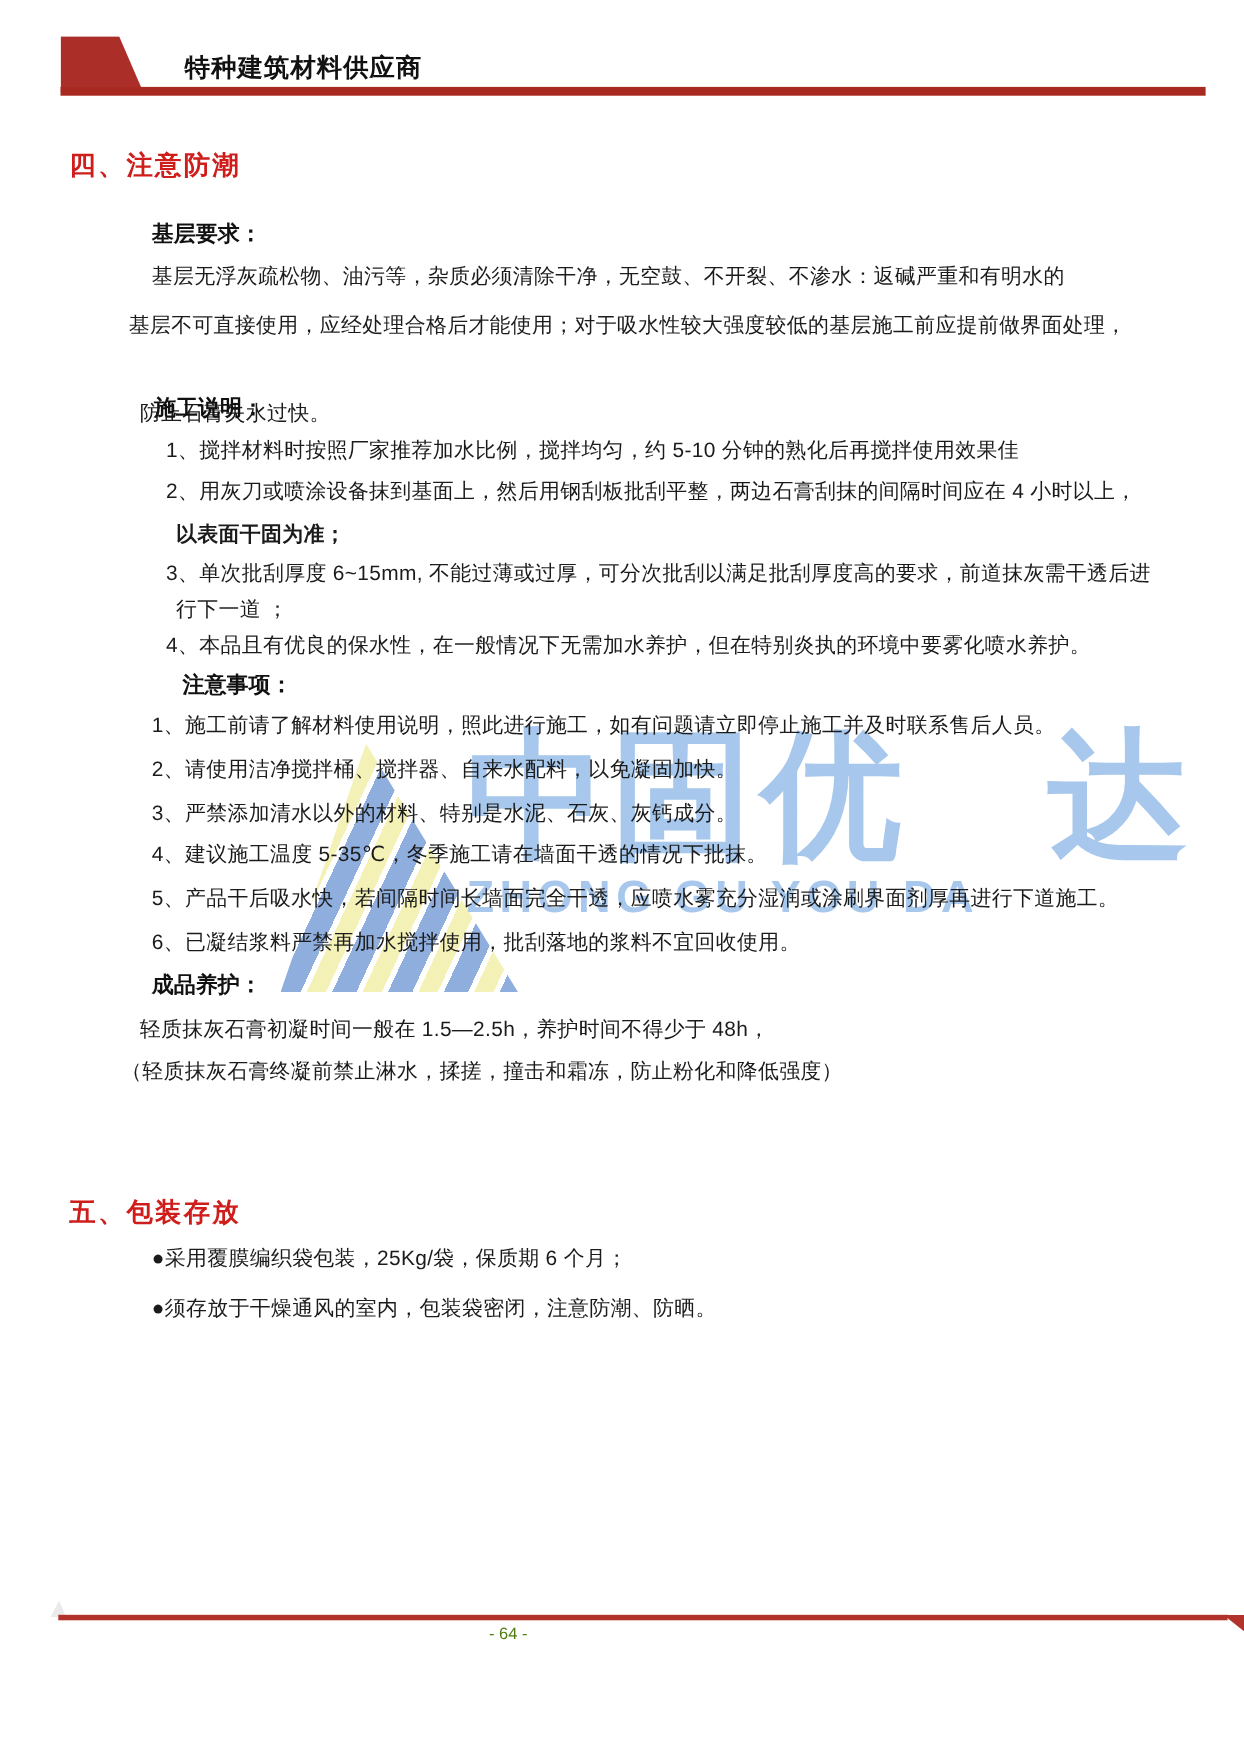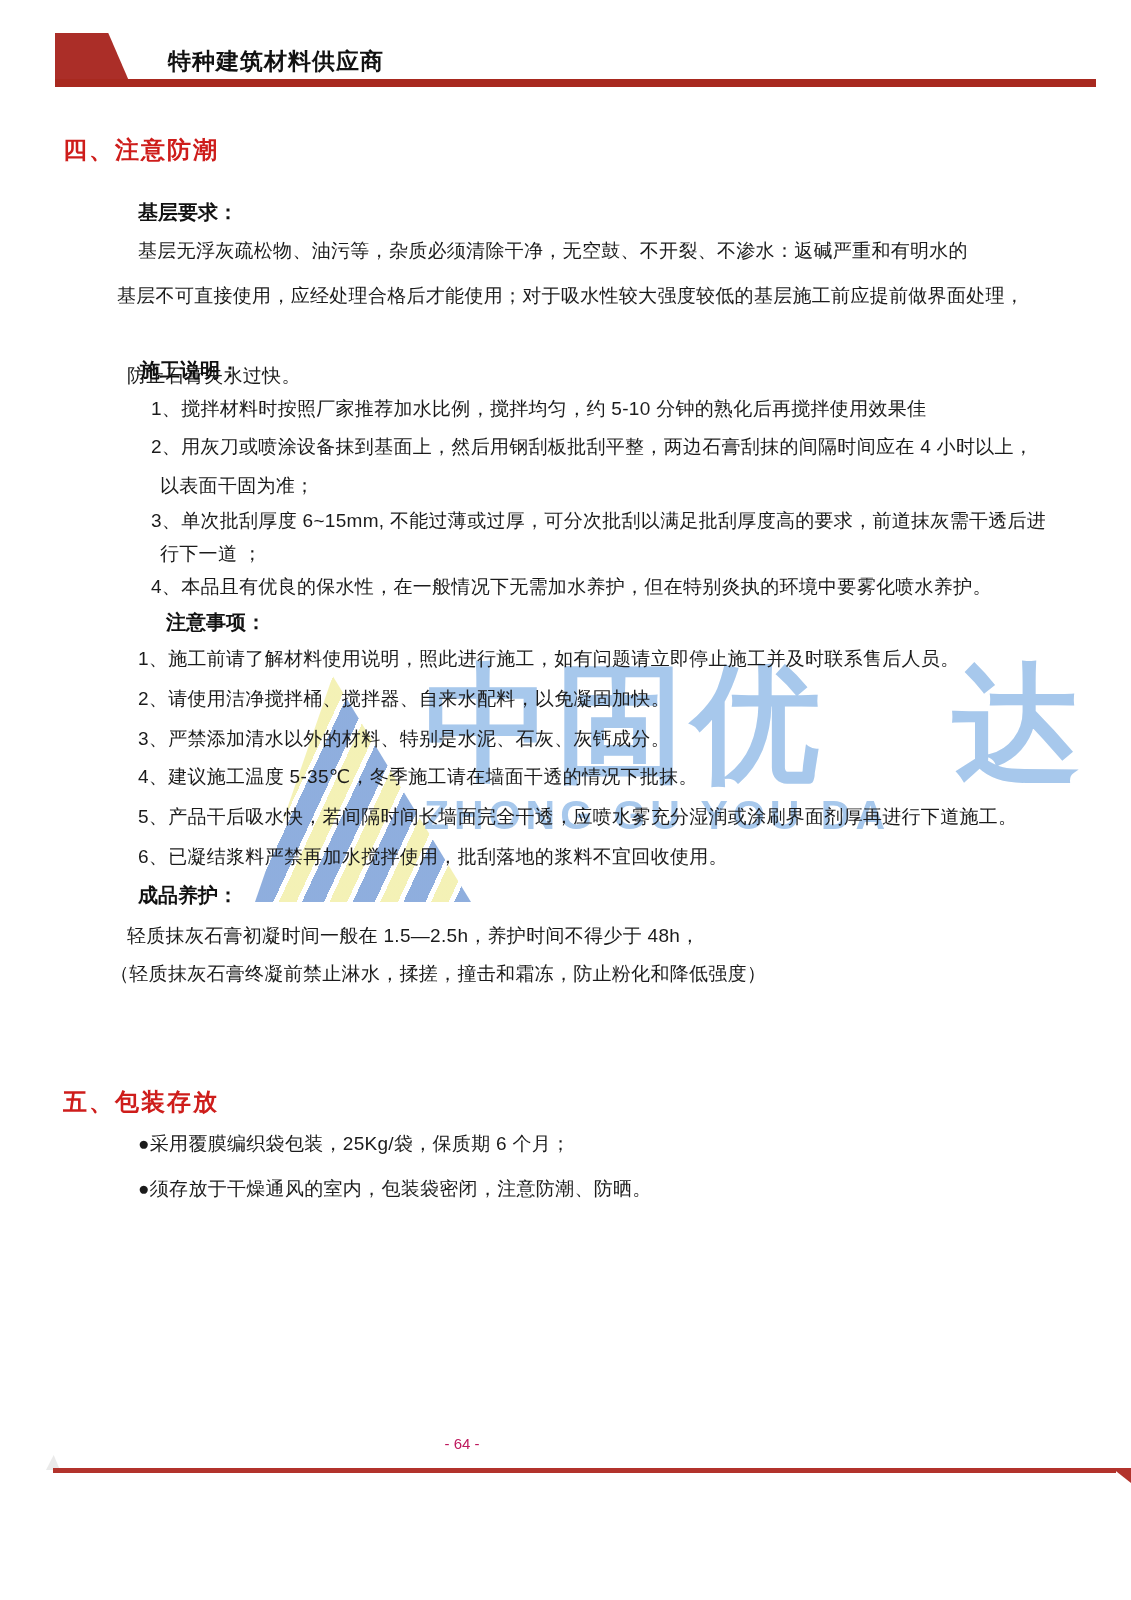--- a/index.html
+++ b/index.html
@@ -67,22 +67,22 @@
   .ft-line{
     position:absolute;left:53px;top:1468px;width:1063px;height:5px;
     background:#b2332c;
   }
   .ft-tri{
     position:absolute;left:1112px;top:1468px;width:19px;height:15px;
     background:#b2332c;
     clip-path:polygon(0 0,100% 0,100% 100%);
   }
   .ft-page{
-    position:absolute;left:0;top:1435px;width:924px;text-align:center;
-    font-size:15px;color:#be185d;
+    position:absolute;left:0;top:1477px;width:924px;text-align:center;
+    font-size:15px;color:#4d7c0f;
   }
 </style>
 </head>
 <body>
 
 <div class="page">
 
   <div class="wm wm-logo"></div>
   <div class="wm wm-char" style="left:424px;">中</div>
   <div class="wm wm-char" style="left:556px;">固</div>
@@ -99,21 +99,21 @@
     <div class="sec-heading" style="left:63px;top:134px;">四、注意防潮</div>
 
     <div class="lbl" style="left:138px;top:199px;">基层要求：</div>
     <div class="t" style="left:138px;top:238px;">基层无浮灰疏松物、油污等，杂质必须清除干净，无空鼓、不开裂、不渗水：返碱严重和有明水的</div>
     <div class="t" style="left:117px;top:283px;text-align:right;">基层不可直接使用，应经处理合格后才能使用；对于吸水性较大强度较低的基层施工前应提前做界面处理，</div>
     <div class="t" style="left:127px;top:321px;margin-top:42px;">防止石膏失水过快。</div>
 
     <div class="lbl" style="left:140px;top:357px;">施工说明：</div>
     <div class="t" style="left:151px;top:396px;">1、搅拌材料时按照厂家推荐加水比例，搅拌均匀，约 5-10 分钟的熟化后再搅拌使用效果佳</div>
     <div class="t" style="left:151px;top:434px;">2、用灰刀或喷涂设备抹到基面上，然后用钢刮板批刮平整，两边石膏刮抹的间隔时间应在 4 小时以上，</div>
-    <div class="t" style="left:160px;top:473px;">以表面干固为准；</div>
+    <div class="t" style="left:160px;top:473px;font-weight:bold;">以表面干固为准；</div>
     <div class="t" style="left:151px;top:508px;">3、单次批刮厚度 6~15mm, 不能过薄或过厚，可分次批刮以满足批刮厚度高的要求，前道抹灰需干透后进</div>
     <div class="t" style="left:160px;top:541px;">行下一道 ；</div>
     <div class="t" style="left:151px;top:574px;">4、本品且有优良的保水性，在一般情况下无需加水养护，但在特别炎执的环境中要雾化喷水养护。</div>
 
     <div class="lbl" style="left:138px;top:609px;margin-left:28px;">注意事项：</div>
     <div class="t" style="left:138px;top:646px;">1、施工前请了解材料使用说明，照此进行施工，如有问题请立即停止施工并及时联系售后人员。</div>
     <div class="t" style="left:138px;top:686px;">2、请使用洁净搅拌桶、搅拌器、自来水配料，以免凝固加快。</div>
     <div class="t" style="left:138px;top:726px;">3、严禁添加清水以外的材料、特别是水泥、石灰、灰钙成分。</div>
     <div class="t" style="left:138px;top:764px;">4、建议施工温度 5-35℃，冬季施工请在墙面干透的情况下批抹。</div>
     <div class="t" style="left:138px;top:804px;">5、产品干后吸水快，若间隔时间长墙面完全干透，应喷水雾充分湿润或涂刷界面剂厚再进行下道施工。</div>

